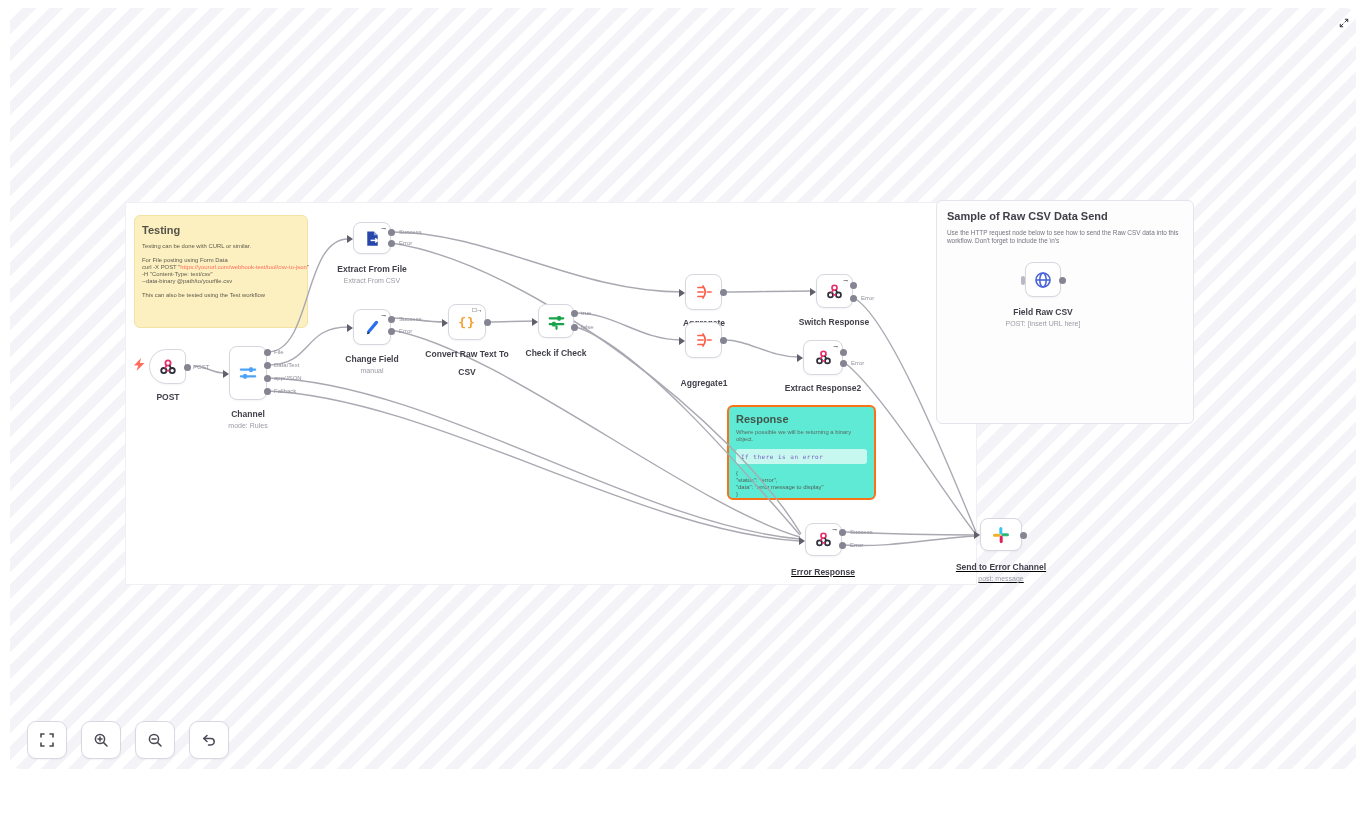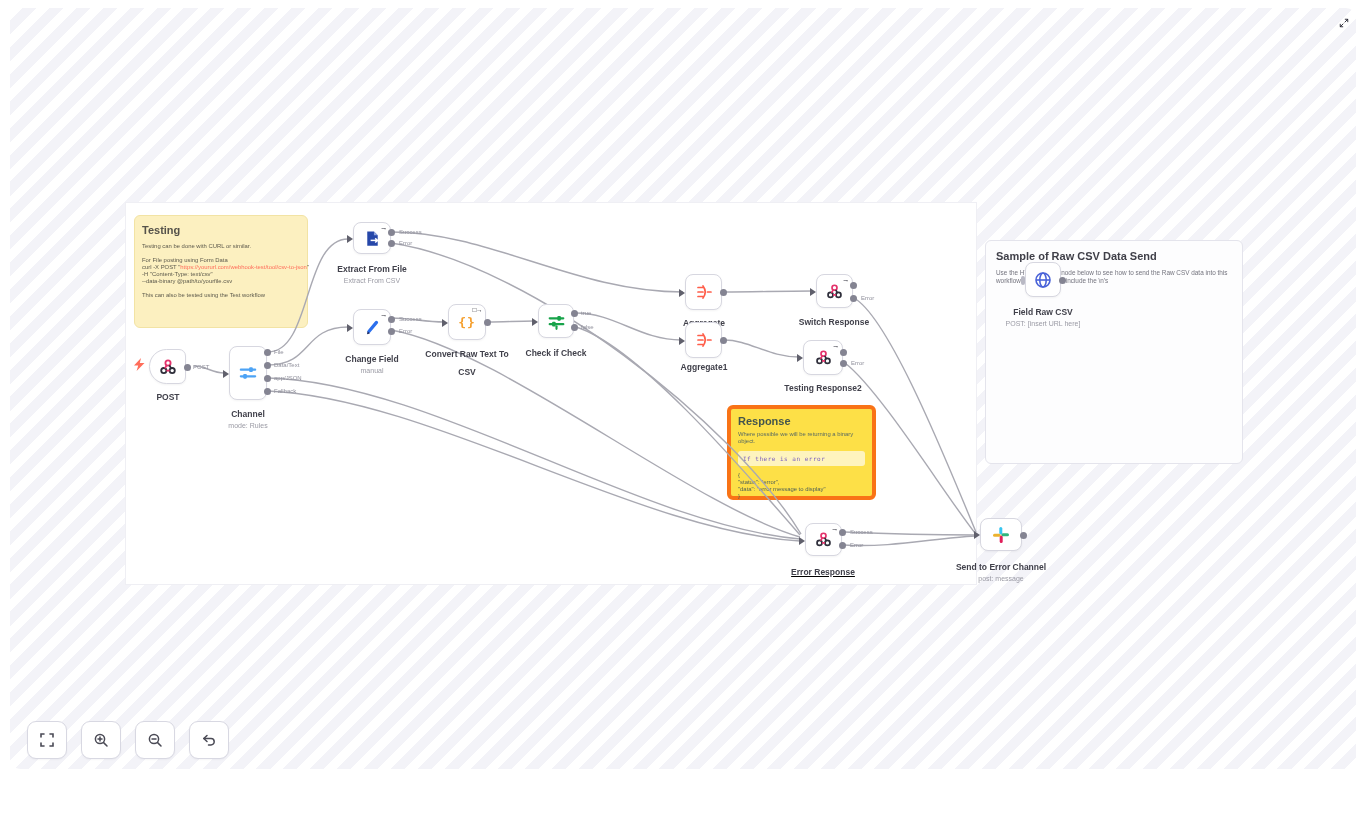--- a/index.html
+++ b/index.html
@@ -9,21 +9,21 @@
     background:repeating-linear-gradient(135deg,#ffffff 0 9px,#f3f3f8 9px 19px);}
   .workzone{position:absolute;left:125px;top:202px;width:850px;height:381px;background:#ffffff;
     border:1px solid #efeff4;z-index:1;}
   .wires{position:absolute;left:0;top:0;z-index:2;pointer-events:none;}
   
   .sticky{position:absolute;z-index:1;border-radius:6px;box-sizing:border-box;padding:8px 7px;}
   .sticky h3{margin:0 0 7px 0;font-size:11px;font-weight:700;}
   .sticky .body{font-size:5.9px;line-height:7px;}
   .s-yellow{background:#fcf0c0;border:1px solid #f2e3a4;color:#5d5a4c;}
   .s-yellow h3{color:#55524a;}
-  .s-green{background:#fde047;border:4px solid #f97316;color:#5a6b61;}
+  .s-green{background:#5eead4;border:2px solid #f97316;color:#5a6b61;}
   .s-green h3{color:#44554c;}
   .s-white{background:#fdfdfe;border:1px solid #e4e4ec;color:#74747e;}
   .s-white h3{color:#3f3f48;}
   .link{color:#ff6d5a;}
   .codeblock{background:rgba(255,255,255,.65);border-radius:3px;padding:4px 5px;margin:6px 0;
     font-family:"DejaVu Sans Mono",monospace;font-size:6px;color:#7a5fc0;letter-spacing:.5px;}
   .codeblock.empty{height:8px;padding:2px 5px;}
   .jsonline{font-size:5.9px;line-height:7px;color:#4f5f56;}
   
   .node{position:absolute;background:#fff;border:1.5px solid #d7d7e0;border-radius:8px;
@@ -96,21 +96,21 @@
       <div>Where possible we will be returning a binary object.</div>
       <div class="codeblock">If there is an error</div>
       <div class="jsonline">{</div>
       <div class="jsonline">"status": "error",</div>
       <div class="jsonline">"data": "error message to display"</div>
       <div class="jsonline">}</div>
       <div class="codeblock empty"></div>
     </div>
   </div>
 
-  <div class="sticky s-white" style="left:985px;top:200px;width:258px;height:224px;padding:9px 10px;margin-top:40px;">
+  <div class="sticky s-white" style="left:936px;top:200px;width:258px;height:224px;padding:9px 10px;">
     <h3>Sample of Raw CSV Data Send</h3>
     <div class="body" style="font-size:6.4px;line-height:7.6px;">Use the HTTP request node below to see how to send the Raw CSV data into this workflow. Don't forget to include the \n's</div>
   </div>
 
   <svg class="bolt" style="left:134px;top:358px;" width="11" height="13">
     <polygon points="7,0 0,7.5 4.2,7.5 2.6,13 10.5,5 5.8,5" fill="#ff6d5a"></polygon>
   </svg>
   <div class="node trigger" style="left:149px;top:349px;width:37px;height:35px;">
     <svg width="20" height="20" viewBox="0 0 20 20">
       <g fill="none" stroke-width="1.8">
@@ -265,21 +265,21 @@
         <path d="M4 5.5 h5"></path>
           <path d="M4 10 h5"></path>
           <path d="M4 14.5 h5"></path>
         <path d="M9 4 q4.5 6 0 12"></path>
           <path d="M13.5 10 h3.5"></path>
       </g>
     </svg>
     <span class="inarrow" style="left:-7px;top:14px;"></span>
     <span class="dot" style="right:-6px;top:14px;"></span>
   </div>
-  <div class="nlabelwrap" style="left:634px;top:356px;width:140px;text-align:center;">
+  <div class="nlabelwrap" style="left:634px;top:372px;width:140px;text-align:center;">
     <span class="nlabel">Aggregate1</span>
   </div>
 
   <div class="node" style="left:803px;top:340px;width:40px;height:35px;">
     <span class="flag">→</span>
     <svg width="19" height="19" viewBox="0 0 20 20">
       <g fill="none" stroke-width="1.8">
         <circle cx="10" cy="6" r="2.6" stroke="#e4326b"></circle>
         <circle cx="5.8" cy="13.6" r="2.6" stroke="#2e2e3a"></circle>
         <circle cx="14.2" cy="13.6" r="2.6" stroke="#2e2e3a"></circle>
@@ -287,21 +287,21 @@
         <path d="M11.3 8.3 L13.2 11.4" stroke="#2e2e3a"></path>
         <path d="M8.4 13.6 h3.2" stroke="#e4326b"></path>
       </g>
     </svg>
     <span class="inarrow" style="left:-7px;top:13px;"></span>
     <span class="dot" style="right:-5px;top:8px;"></span>
     <span class="dot" style="right:-5px;top:19px;"></span>
     <span class="plabel" style="left:47px;top:19px;">Error</span>
   </div>
   <div class="nlabelwrap" style="left:753px;top:377px;width:140px;">
-    <span class="nlabel">Testing Response2</span>
+    <span class="nlabel">Extract Response2</span>
   </div>
 
   <div class="node" style="left:805px;top:523px;width:37px;height:33px;">
     <span class="flag">→</span>
     <svg width="19" height="19" viewBox="0 0 20 20">
       <g fill="none" stroke-width="1.8">
         <circle cx="10" cy="6" r="2.6" stroke="#e4326b"></circle>
         <circle cx="5.8" cy="13.6" r="2.6" stroke="#2e2e3a"></circle>
         <circle cx="14.2" cy="13.6" r="2.6" stroke="#2e2e3a"></circle>
         <path d="M8.7 8.3 L6.8 11.4" stroke="#e4326b"></path>
@@ -322,21 +322,21 @@
   <div class="node" style="left:980px;top:518px;width:42px;height:33px;">
     <svg width="20" height="20" viewBox="0 0 20 20">
       <rect x="8.3" y="2" width="3" height="7.6" rx="1.5" fill="#36C5F0"></rect>
       <rect x="10.4" y="8.3" width="7.6" height="3" rx="1.5" fill="#2EB67D"></rect>
       <rect x="8.7" y="10.4" width="3" height="7.6" rx="1.5" fill="#E01E5A"></rect>
       <rect x="2" y="8.7" width="7.6" height="3" rx="1.5" fill="#ECB22E"></rect>
     </svg>
     <span class="inarrow" style="left:-7px;top:12px;"></span>
     <span class="dot" style="right:-6px;top:13px;"></span>
   </div>
-  <div class="nlabelwrap" style="left:931px;top:556px;width:140px;">
+  <div class="nlabelwrap" style="left:931px;top:556px;width:140px;text-decoration:underline;">
     <span class="nlabel">Send to Error Channel</span>
     <span class="nsub">post: message</span>
   </div>
 
   <div class="node" style="left:1025px;top:262px;width:36px;height:35px;">
     <svg width="20" height="20" viewBox="0 0 20 20">
       <g fill="none" stroke="#4a63d8" stroke-width="1.6">
         <circle cx="10" cy="10" r="7"></circle>
         <path d="M3 10 h14"></path>
         <ellipse cx="10" cy="10" rx="3.2" ry="7"></ellipse>

